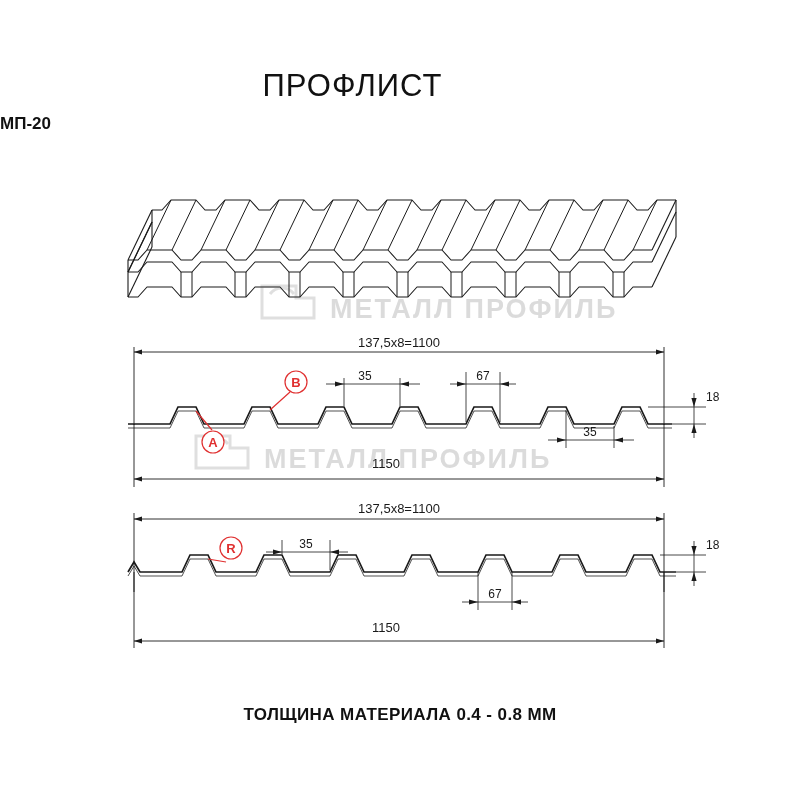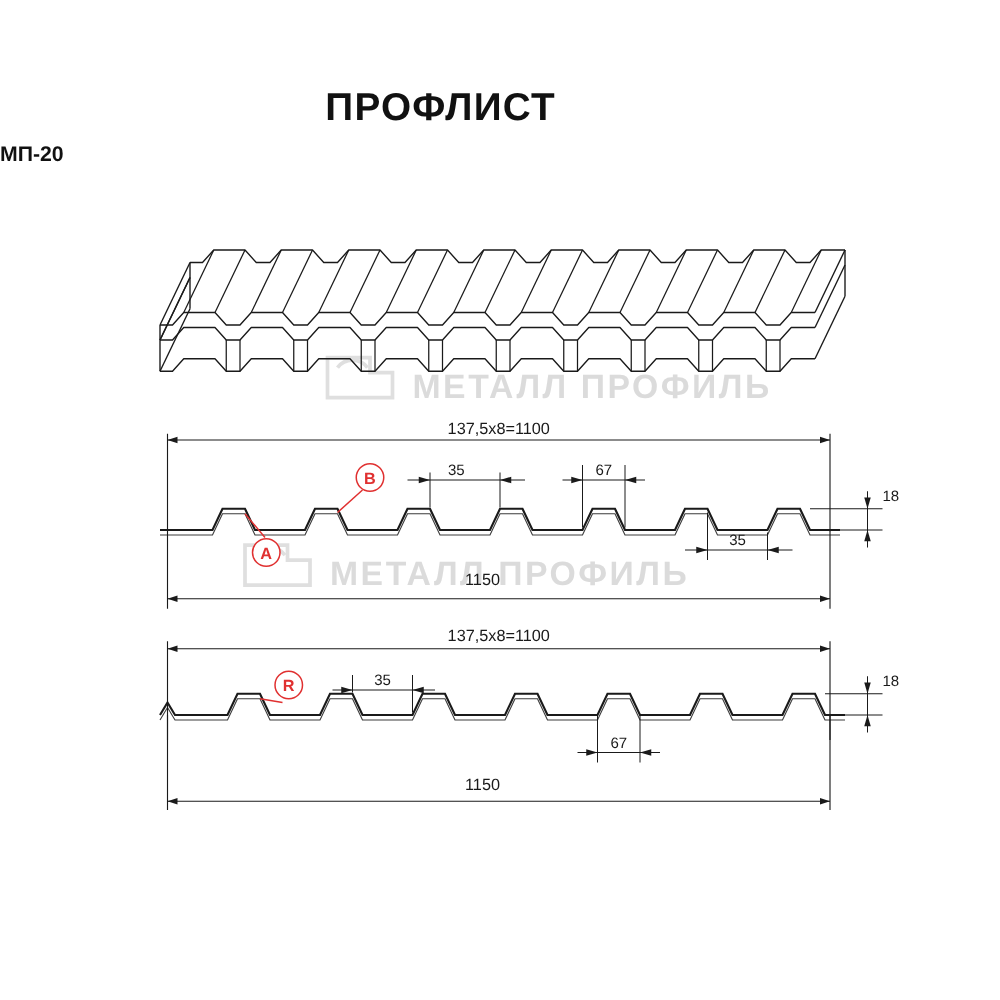--- a/index.html
+++ b/index.html
@@ -21,21 +21,21 @@
     width: 800px;
     height: 800px;
   }
   .title {
     position: absolute;
     left: 0;
     top: 68px;
     width: 705px;
     text-align: center;
     font-size: 31px;
-    font-weight: bold;
+    font-weight: normal;
     letter-spacing: 1px;
     color: #111;
   }
   .subtitle {
     position: absolute;
     left: 0;
     top: 114px;
     width: 800px;
     text-align: left;
     font-size: 17px;
@@ -372,13 +372,14 @@
       <text x="386" y="632" font-size="13" text-anchor="middle">1150</text>
     </g>
 
     <g font-family="Liberation Sans, sans-serif" fill="#e03030" font-size="13" font-weight="bold">
       <text x="213" y="447" text-anchor="middle">A</text>
       <text x="296" y="387" text-anchor="middle">B</text>
       <text x="231" y="553" text-anchor="middle">R</text>
     </g>
   </svg>
 
+  <div class="footer-note">ТОЛЩИНА МАТЕРИАЛА 0.4 - 0.8 ММ</div>
 </div>
 
 </body></html>

